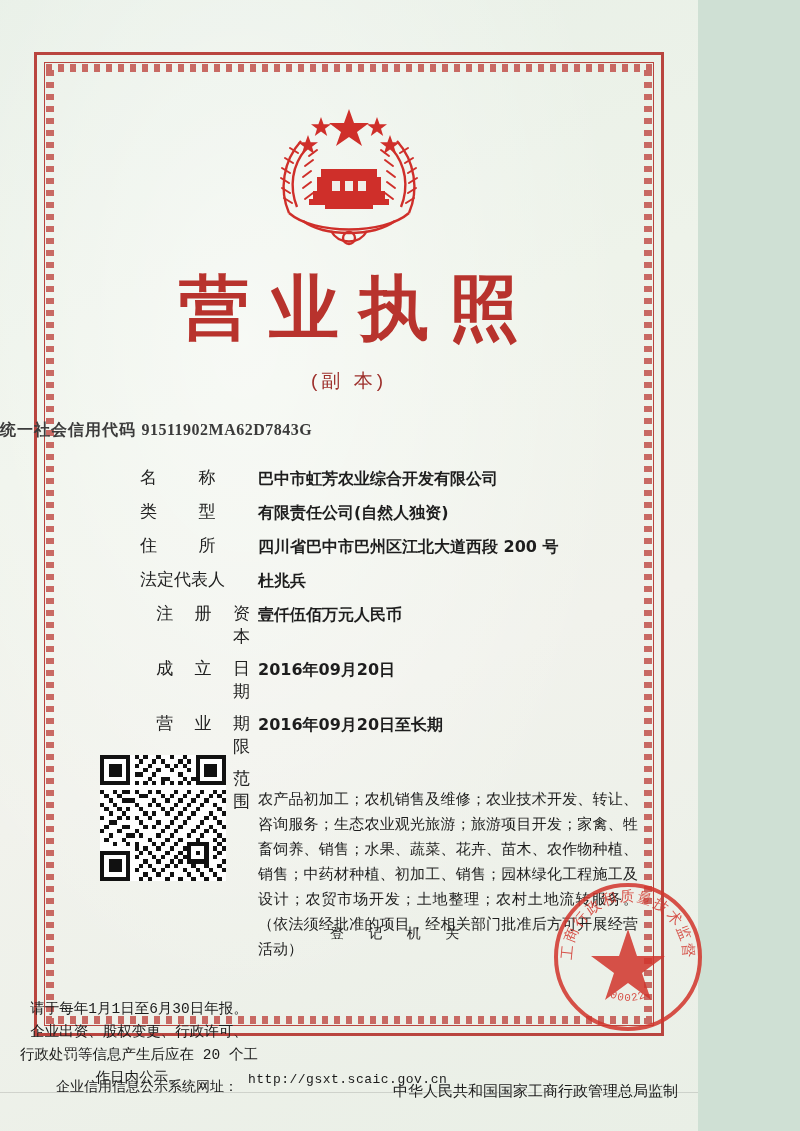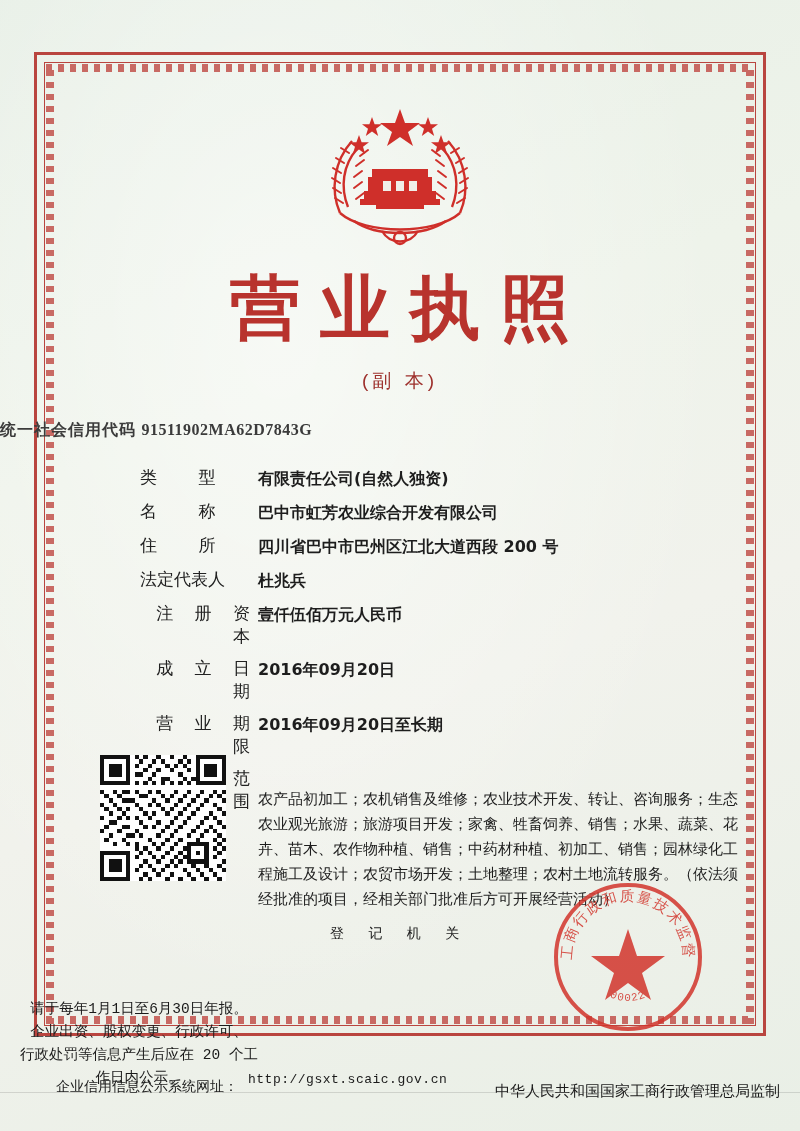--- a/index.html
+++ b/index.html
@@ -5,21 +5,21 @@
   html,body{margin:0;padding:0;}
   body{
     width:800px;height:1131px;
     background:#cfe0d4;
     font-family:"Liberation Sans","DejaVu Sans",sans-serif;
     position:relative;
     overflow:hidden;
   }
   
   .sheet{
-    position:absolute;left:0;top:0;width:800px;height:1131px;
+    position:absolute;left:0;top:0;width:698px;height:1131px;
     background:linear-gradient(160deg,#e7efe6 0%,#eef3ea 35%,#f1f2ec 60%,#e9efe6 100%);
   }
   .sheet:before{
     content:"";position:absolute;left:0;top:0;right:0;bottom:0;
     background:radial-gradient(ellipse at 35% 30%, rgba(255,255,255,.55), rgba(255,255,255,0) 60%);
     pointer-events:none;
   }
   
   .border-outer{
     position:absolute;left:34px;top:52px;right:34px;bottom:95px;
@@ -214,26 +214,26 @@
   <div class="title">营业执照</div>
   <div class="subtitle">(副 本)</div>
 
   <div class="credit-code">
     <span>统一社会信用代码</span>
     <span class="num">91511902MA62D7843G</span>
   </div>
 
   <div class="fields">
     <div class="row">
+      <div class="lbl sp5">名    称</div>
+      <div class="val">巴中市虹芳农业综合开发有限公司</div>
+    </div>
+    <div class="row">
       <div class="lbl sp5">类    型</div>
       <div class="val">有限责任公司(自然人独资)</div>
-    </div>
-    <div class="row">
-      <div class="lbl sp5">名    称</div>
-      <div class="val">巴中市虹芳农业综合开发有限公司</div>
     </div>
     <div class="row">
       <div class="lbl sp5">住    所</div>
       <div class="val">四川省巴中市巴州区江北大道西段 200 号</div>
     </div>
     <div class="row">
       <div class="lbl sp3">法定代表人</div>
       <div class="val">杜兆兵</div>
     </div>
     <div class="row">

